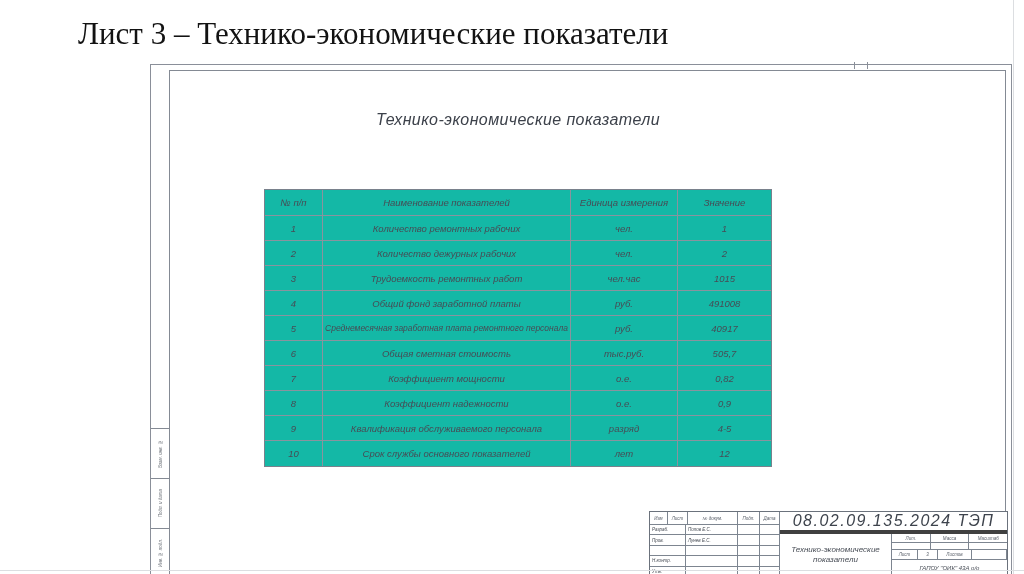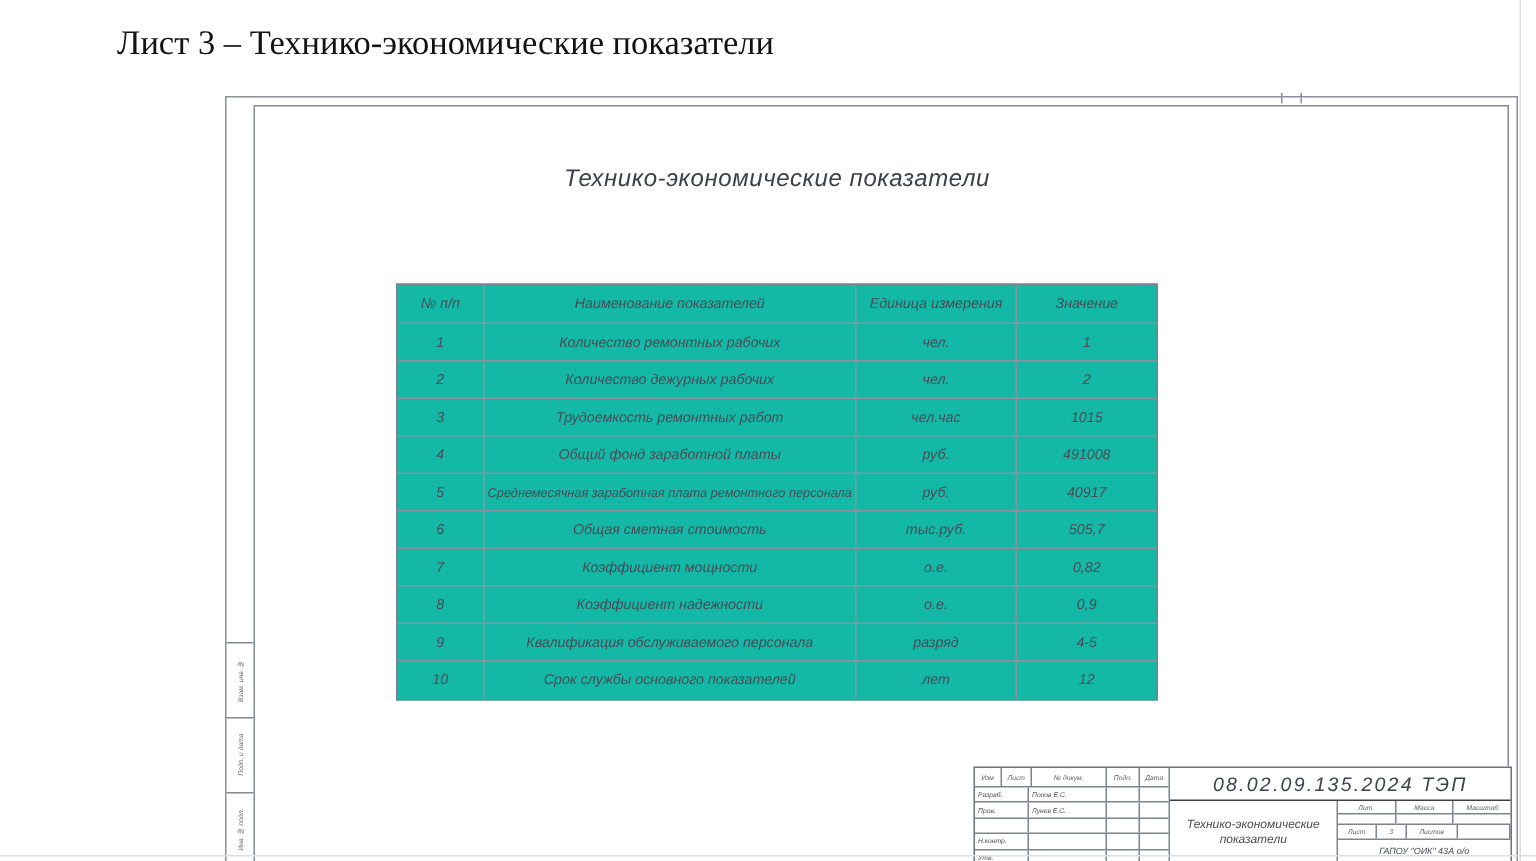--- a/index.html
+++ b/index.html
@@ -1,21 +1,21 @@
 <!DOCTYPE html>
 <html><head>
 <meta charset="utf-8">
 <style>
   * { margin:0; padding:0; box-sizing:border-box; }
   html,body { width:1024px; height:574px; overflow:hidden; background:#fff; }
   .page { position:relative; width:1024px; height:574px; background:#fff;
           font-family:"Liberation Sans", sans-serif; }
 
   .heading { position:absolute; left:78px; top:16px;
-             font-family:"Liberation Serif", serif; font-size:23px; color:#121212; }
+             font-family:"Liberation Serif", serif; font-size:31px; color:#121212; }
 
   
   .sheet { position:absolute; left:150px; top:52px; width:862px; height:517px;
            background:#fff; border:1px solid #8a8f99;
            font-style:italic; color:#474c55;margin-top:12px; }
   .inner-frame { position:absolute; left:18px; top:5px; right:5px; bottom:5px;
                  border:1px solid #848a94; }
   .tick { position:absolute; background:#8a8f99; }
   .t1 { left:703px; top:-3px; width:1px; height:7px; }
   .t2 { left:716px; top:-3px; width:1px; height:7px; }
@@ -53,22 +53,22 @@
               align-items:center; justify-content:center; color:#5a606a; }
   .hc1{width:18px;} .hc2{width:20px;} .hc3{width:50px;} .hc4{width:22px;} .hc5{flex:1; border-right:none;}
   .st-roles { flex:1; display:flex; flex-direction:column; }
   .st-rrow { flex:1; display:flex; border-bottom:1px solid #7d8590; }
   .st-roles .st-rrow:last-child { border-bottom:none; }
   .rc1 { width:36px; border-right:1px solid #7d8590; font-size:4.5px; display:flex; align-items:center; padding-left:2px; }
   .rc2 { width:52px; border-right:1px solid #7d8590; font-size:4.5px; display:flex; align-items:center; padding-left:2px; }
   .rc3 { width:22px; border-right:1px solid #7d8590; }
   .rc4 { flex:1; }
   .st-right { flex:1; display:flex; flex-direction:column; }
-  .st-doc { height:22px; border-bottom:1px solid #404040; display:flex; align-items:center;
-            justify-content:center; font-size:13px; letter-spacing:1.5px; color:#3d434c; }
+  .st-doc { height:22px; border-bottom:4px solid #404040; display:flex; align-items:center;
+            justify-content:center; font-size:16px; letter-spacing:1.5px; color:#3d434c; }
   .st-lower { flex:1; display:flex; }
   .st-title { width:112px; border-right:1px solid #7d8590; display:flex; align-items:center;
               justify-content:center; text-align:center; font-size:8px; line-height:1.25; padding:1px; }
   .st-info { flex:1; display:flex; flex-direction:column; }
   .st-lms { height:9px; display:flex; border-bottom:1px solid #7d8590; }
   .st-lms > div { flex:1; border-right:1px solid #7d8590; font-size:4.5px; display:flex;
                   align-items:center; justify-content:center; color:#5a606a; }
   .st-lms > div:last-child { border-right:none; }
   .st-lms-vals { height:7px; display:flex; border-bottom:1px solid #7d8590; }
   .st-lms-vals > div { flex:1; border-right:1px solid #7d8590; }

